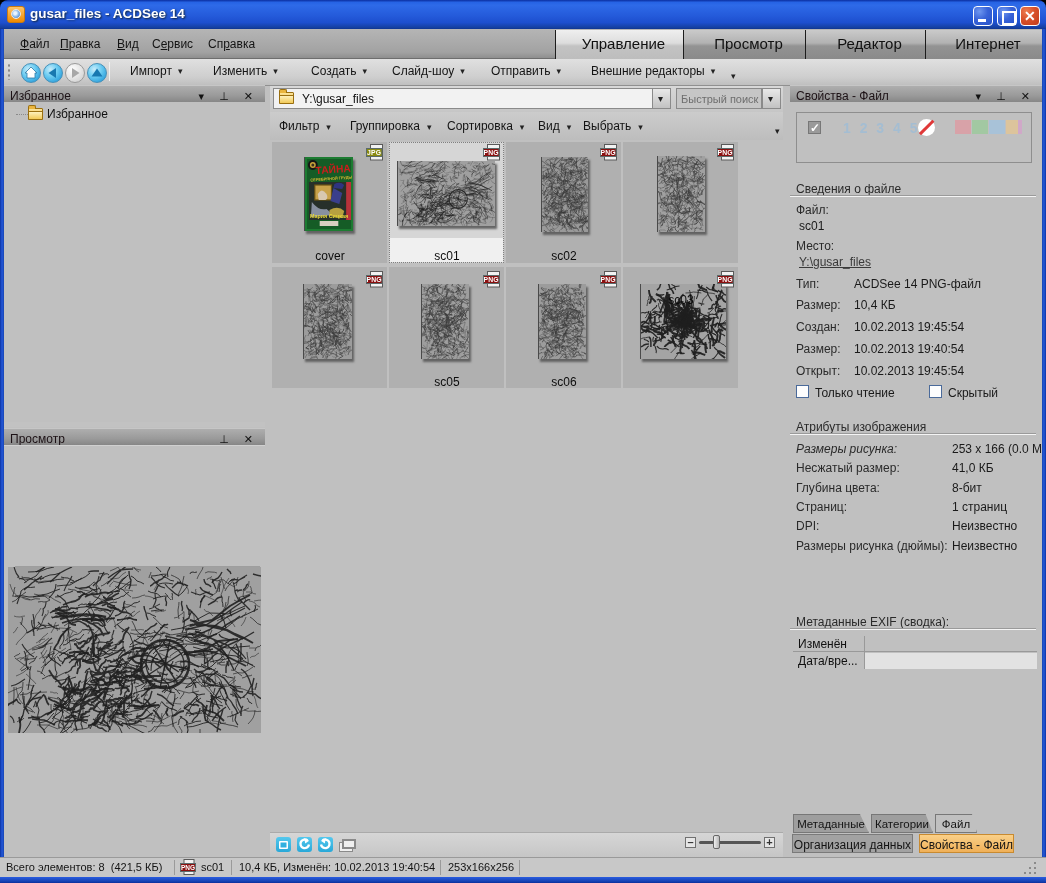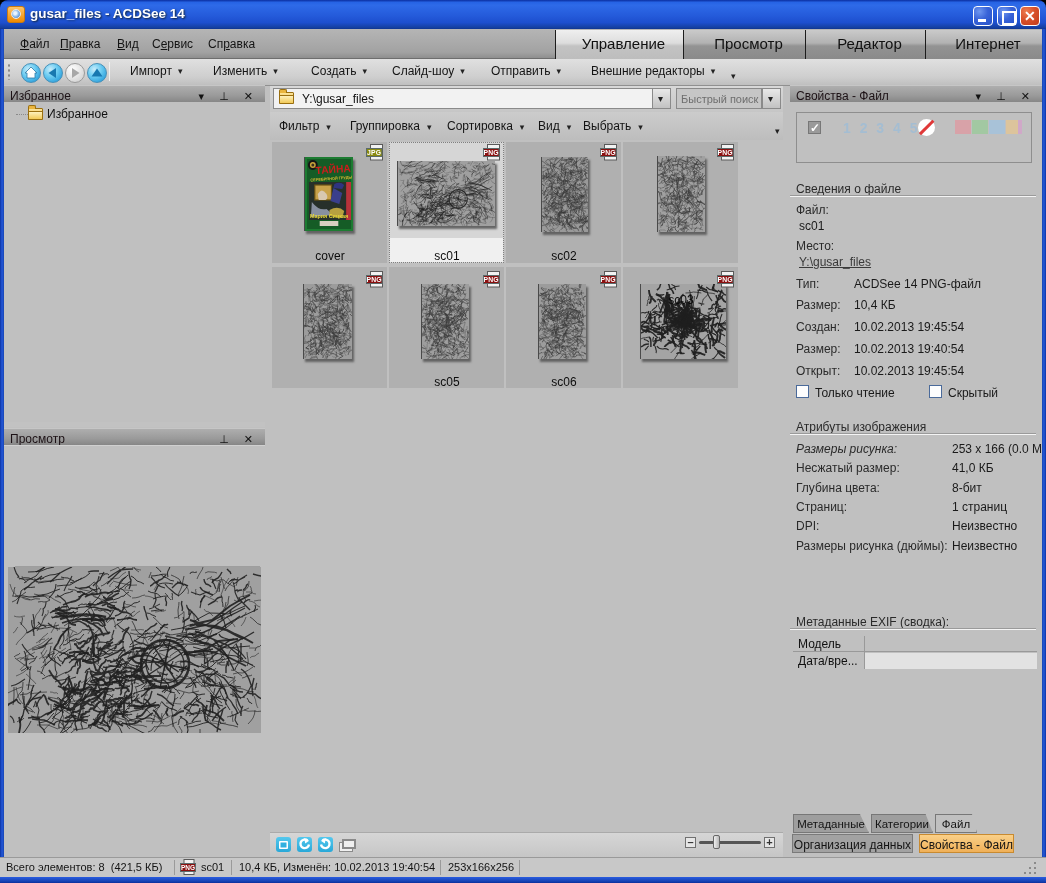--- a/index.html
+++ b/index.html
@@ -446,21 +446,21 @@
     <div class="rvalue" style="left:952px; top:519px;">Неизвестно</div>
   <div class="rlabel" style="top:539px;">Размеры рисунка (дюймы):</div>
     <div class="rvalue" style="left:952px; top:539px;">Неизвестно</div>
 
   <div class="seclabel" style="top:615px;">Метаданные EXIF (сводка):</div>
   <div class="secline" style="top:629px;"></div>
   <div id="exiftable" class="abs">
     <div class="row1"></div>
       <div id="exifcol"></div>
       <div id="exifval"></div>
-    <div style="position:absolute; left:5px; top:1px; font-size:12px;">Модель</div>
+    <div style="position:absolute; left:5px; top:1px; font-size:12px;">Изменён</div>
     <div style="position:absolute; left:5px; top:18px; font-size:12px;">Дата/вре...</div>
   </div>
 
   <div class="rtab" style="left:793px; width:76px; background:#9e9e9e; border:1px solid #777; clip-path:polygon(0 0, 88% 0, 100% 100%, 0 100%);">Метаданные</div>
   <div class="rtab" style="left:871px; width:62px; background:#9e9e9e; border:1px solid #777; clip-path:polygon(0 0, 88% 0, 100% 100%, 0 100%);">Категории</div>
   <div class="rtab" style="left:935px; width:42px; background:#c0c0c0; border:1px solid #777; clip-path:polygon(0 0, 88% 0, 100% 100%, 0 100%);">Файл</div>
   <div class="rbtn" style="left:792px; width:121px; background:#a2a2a2;">Организация данных</div>
   <div class="rbtn" style="left:919px; width:95px; background:linear-gradient(#fad088,#f0b058); border-color:#c88a30;">Свойства - Файл</div>
 
   <div id="statusbar" class="abs">

